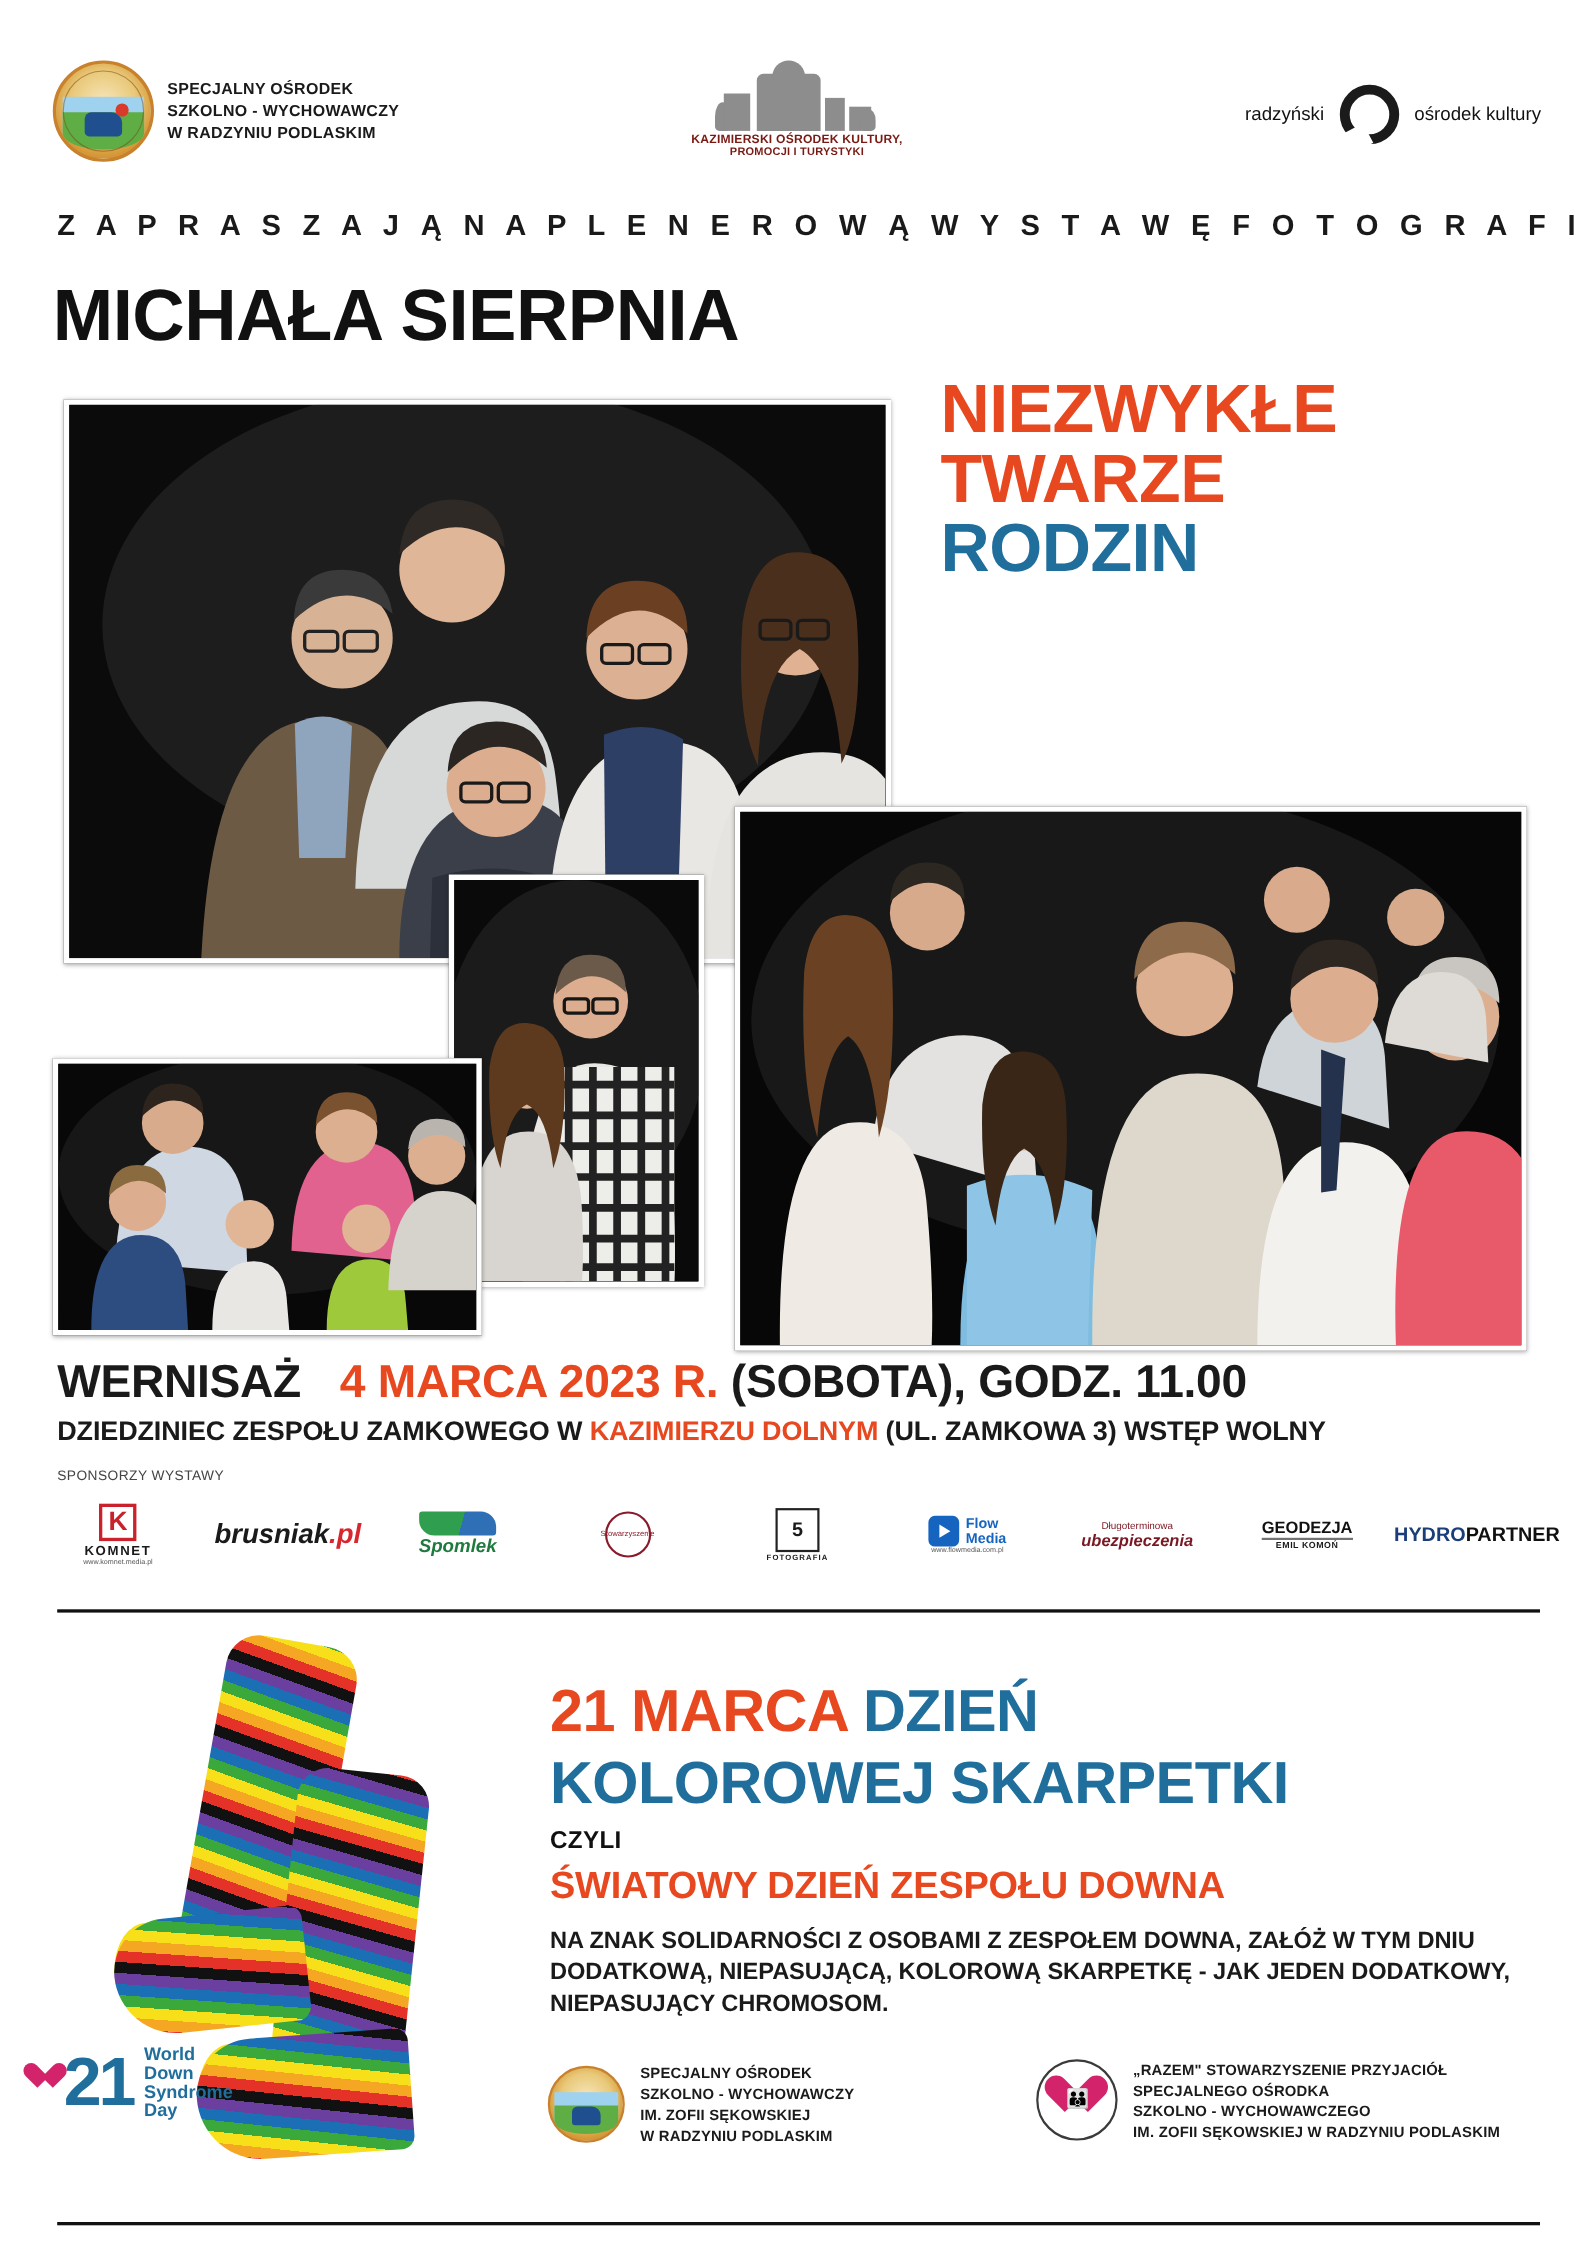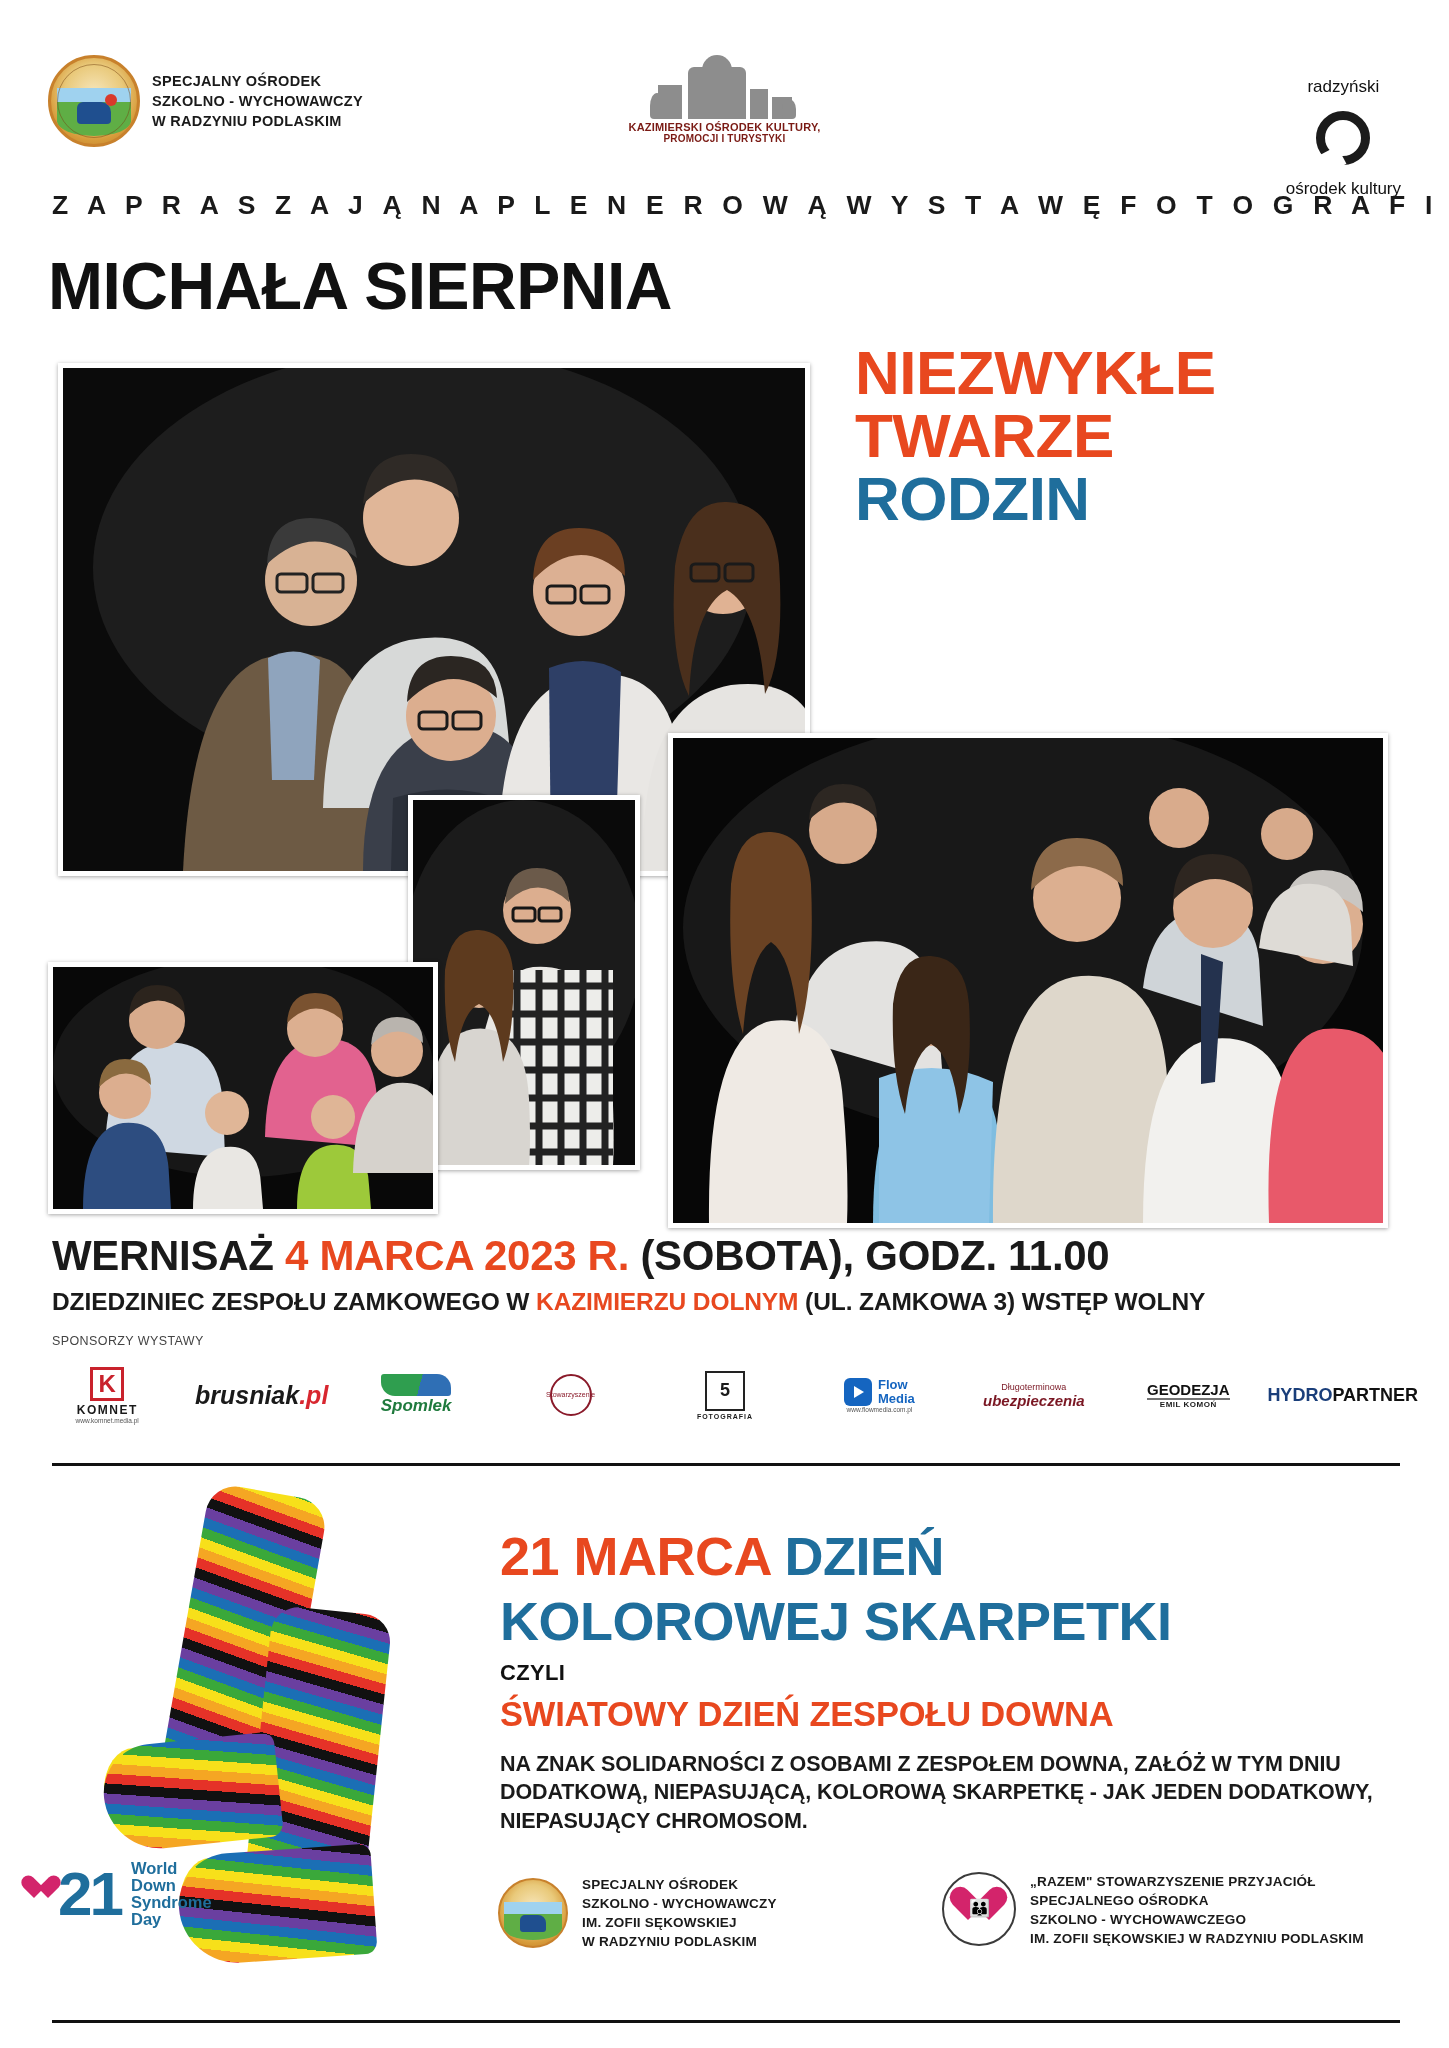--- a/index.html
+++ b/index.html
@@ -57,21 +57,21 @@
   .kok-art .b2 { left: 38px; width: 58px; height: 52px; border-radius: 6px 6px 0 0; }
   .kok-art .b3 { left: 100px; width: 18px; height: 30px; }
   .kok-art .b4 { left: 122px; width: 20px; height: 22px; }
   .kok-art .dome { position: absolute; left: 52px; bottom: 48px; width: 30px; height: 16px; background: #8d8d8d; border-radius: 15px 15px 0 0; }
   .kok-art .tree1, .kok-art .tree2 { position: absolute; bottom: 0; width: 14px; height: 26px; background: #8d8d8d; border-radius: 50% 50% 4px 4px; }
   .kok-art .tree1 { left: 0px; }
   .kok-art .tree2 { left: 132px; height: 20px; }
   .logo-kok .t1 { font-size: 11px; font-weight: bold; color: #7a1a14; letter-spacing: .2px; margin-top: 2px; }
   .logo-kok .t2 { font-size: 10px; font-weight: bold; color: #7a1a14; letter-spacing: .2px; }
 
-  .logo-rok { position: absolute; right: 48px; top: 22px; display: flex; align-items: center; gap: 14px; flex-direction: column; }
+  .logo-rok { position: absolute; right: 48px; top: 22px; display: flex; align-items: center; gap: 14px; }
   .logo-rok .lbl { font-size: 17px; color: #111; }
   .rok-mark {
     width: 54px; height: 54px; border-radius: 50%;
     border: 9px solid #1b1b1b; position: relative;
   }
   .rok-mark:after {
     content: ""; position: absolute; left: -4px; top: 30px; width: 22px; height: 20px;
     background: #fff; transform: rotate(-28deg);
   }
 
@@ -96,21 +96,21 @@
   .ph4 { left: 48px; top: 962px; width: 390px; height: 252px; }
 
   .pbg { position: absolute; inset: 0; background:
       radial-gradient(ellipse at 50% 40%, #2b2b2b 0%, #111 60%, #050505 100%); }
 
   
   .wern {
     position: absolute; left: 52px; top: 1232px; width: 1360px;
     font-size: 42px; font-weight: bold; letter-spacing: -0.3px; white-space: nowrap;
   }
-  .wern .hl { color: #e8481f; }
+  .wern .hl { color: #e8481f; margin-left: 24px; }
   .wern2 {
     position: absolute; left: 52px; top: 1288px; width: 1360px;
     font-size: 24.5px; font-weight: bold; letter-spacing: -0.1px; white-space: nowrap;
   }
   .wern2 .hl { color: #e8481f; }
 
   .sponsors-label { position: absolute; left: 52px; top: 1334px; font-size: 12.5px; color: #444; letter-spacing: .4px; }
 
   
   .sponsors { position: absolute; left: 30px; top: 1360px; width: 1390px; height: 70px; display: flex; align-items: center; }

